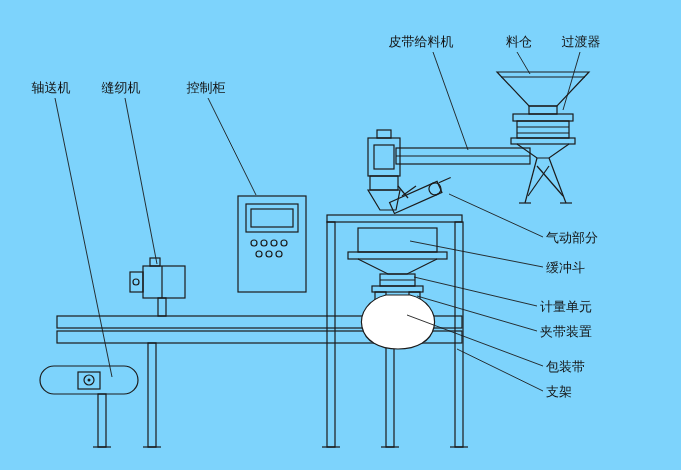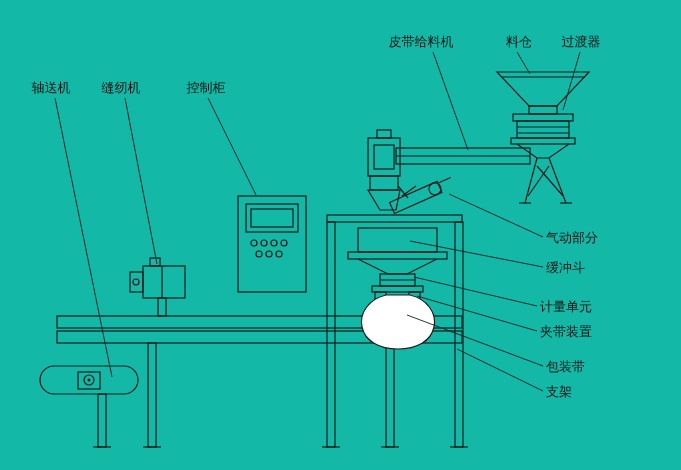--- a/index.html
+++ b/index.html
@@ -1,17 +1,17 @@
 <!DOCTYPE html>
 <html><head>
 <meta charset="utf-8">
 <style>
   html,body { margin:0; padding:0; background:#ffffff; }
   .stage {
-    position:relative; width:681px; height:470px; background:#14b8a6;
+    position:relative; width:681px; height:470px; background:#7dd3fc;
     font-family:"DejaVu Sans","Liberation Sans",sans-serif; overflow:hidden;
   }
   svg { position:absolute; left:0; top:0; }
   svg .machine { stroke:#1c1c1c; stroke-width:1.2; fill:none; }
   svg .thin    { stroke:#1c1c1c; stroke-width:0.9; fill:none; }
   svg .solidfill { fill:#1c1c1c; stroke:none; }
   svg .whitefill { fill:#ffffff; stroke:#1c1c1c; stroke-width:1.2; }
   svg text { font-size:13px; fill:#141414; font-family:"DejaVu Sans","Liberation Sans",sans-serif; }
 </style>
 </head>

